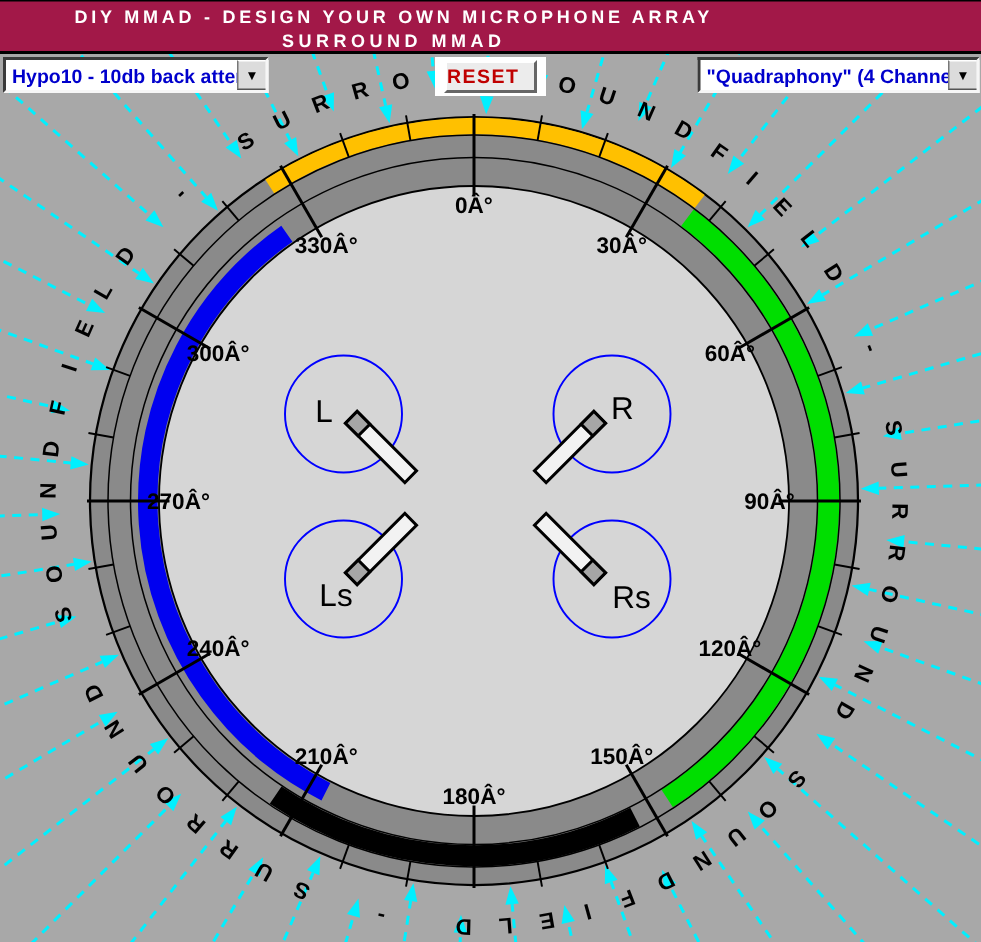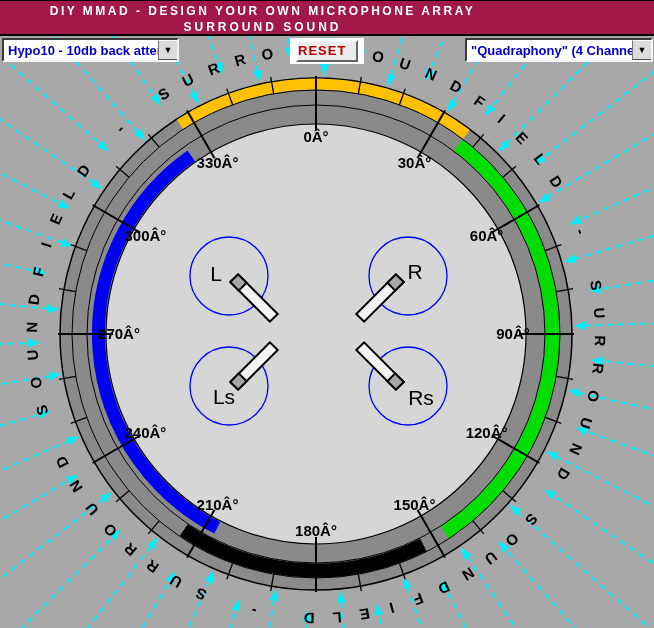--- a/index.html
+++ b/index.html
@@ -497,21 +497,21 @@
         <rect x="-28" y="-5.5" width="56" height="11" fill="#F2F2F2" stroke="#000" stroke-width="2"></rect>
         <rect x="16" y="-5.5" width="12" height="11" fill="#A6A6A6" stroke="#000" stroke-width="2"></rect>
       </g>
       <text x="421" y="405" font-size="21" fill="#000" text-anchor="middle" font-family="&quot;Liberation Sans&quot;, sans-serif">Rs</text>
     </g>
   </svg>
 
 <div id="titlebar">
   <div class="inner">
     <div id="title-line1">DIY MMAD - DESIGN YOUR OWN MICROPHONE ARRAY</div>
-    <div id="title-line2">SURROUND SOUND</div>
+    <div id="title-line2">SURROUND MMAD</div>
   </div>
 </div>
 
 <div id="combo-pattern" class="combo">
   <div class="txt">Hypo10 - 10db back atten.</div>
   <div class="btn">▼</div>
 </div>
 
 <div id="reset-backing"></div>
 <div id="reset-button">RESET</div>

